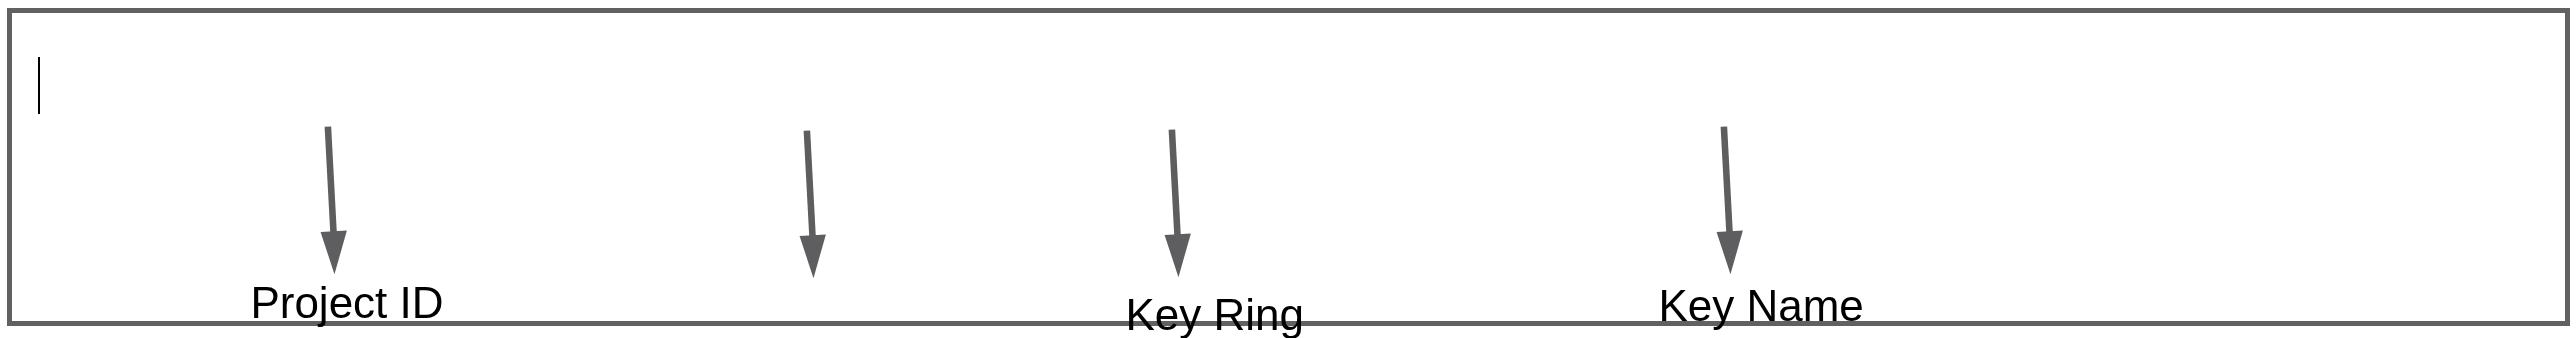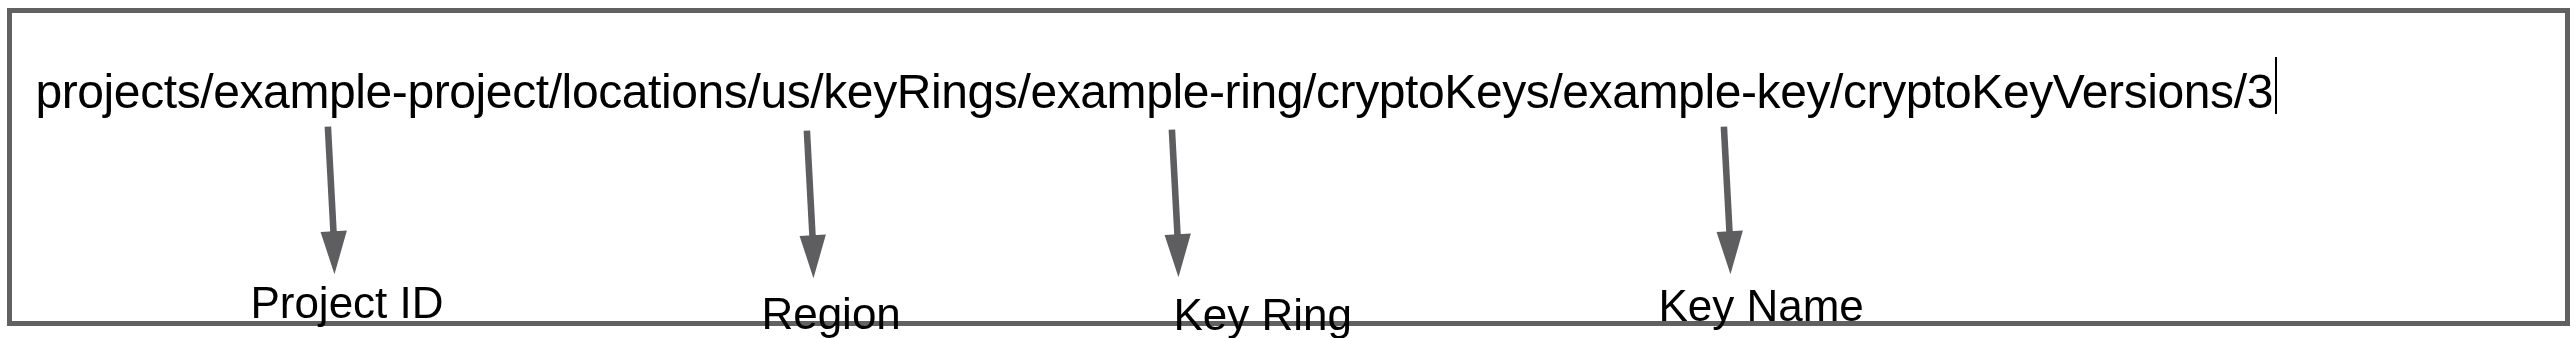--- a/index.html
+++ b/index.html
@@ -44,48 +44,47 @@
   .arrow-3{left:1146px;top:113px;}
   .arrow-4{left:1698px;top:110px;}
   .ann-label{
     position:absolute;
     font-size:44px;line-height:35px;
     color:var(--text-color);
     white-space:nowrap;
   }
   .label-1{left:238px;top:272px;}
   .label-2{left:749px;top:283px;}
-  .label-3{left:1113px;top:284px;margin-left:48px;}
+  .label-3{left:1113px;top:284px;}
   .label-4{left:1646px;top:275px;text-align:center;}
 </style>
 </head>
 <body>
 
 <div class="stage">
   <div class="frame">
 
-    <div class="path-line"><span>projects/example-project/locations/us/keyRings/example-ring/cryptoKeys/example-key/cryptoKeyVersions/3</span><span class="caret"></span></div>
+    <div class="path-line"><span class="caret"></span></div>
 
     <svg class="arrow arrow-1" viewBox="0 0 52 210">
       <line x1="19" y1="4" x2="27" y2="154"></line>
       <polygon points="9,148 45,146 28,206"></polygon>
     </svg>
     <svg class="arrow arrow-2" viewBox="0 0 52 210">
       <line x1="19" y1="4" x2="27" y2="154"></line>
       <polygon points="9,148 45,146 28,206"></polygon>
     </svg>
     <svg class="arrow arrow-3" viewBox="0 0 52 210">
       <line x1="19" y1="4" x2="27" y2="154"></line>
       <polygon points="9,148 45,146 28,206"></polygon>
     </svg>
     <svg class="arrow arrow-4" viewBox="0 0 52 210">
       <line x1="19" y1="4" x2="27" y2="154"></line>
       <polygon points="9,148 45,146 28,206"></polygon>
     </svg>
 
     <div class="ann-label label-1">Project ID</div>
-    <div class="ann-label label-2">Region</div>
     <div class="ann-label label-3">Key Ring</div>
     <div class="ann-label label-4">Key Name</div>
 
   </div>
 </div>
 
 
 </body></html>

